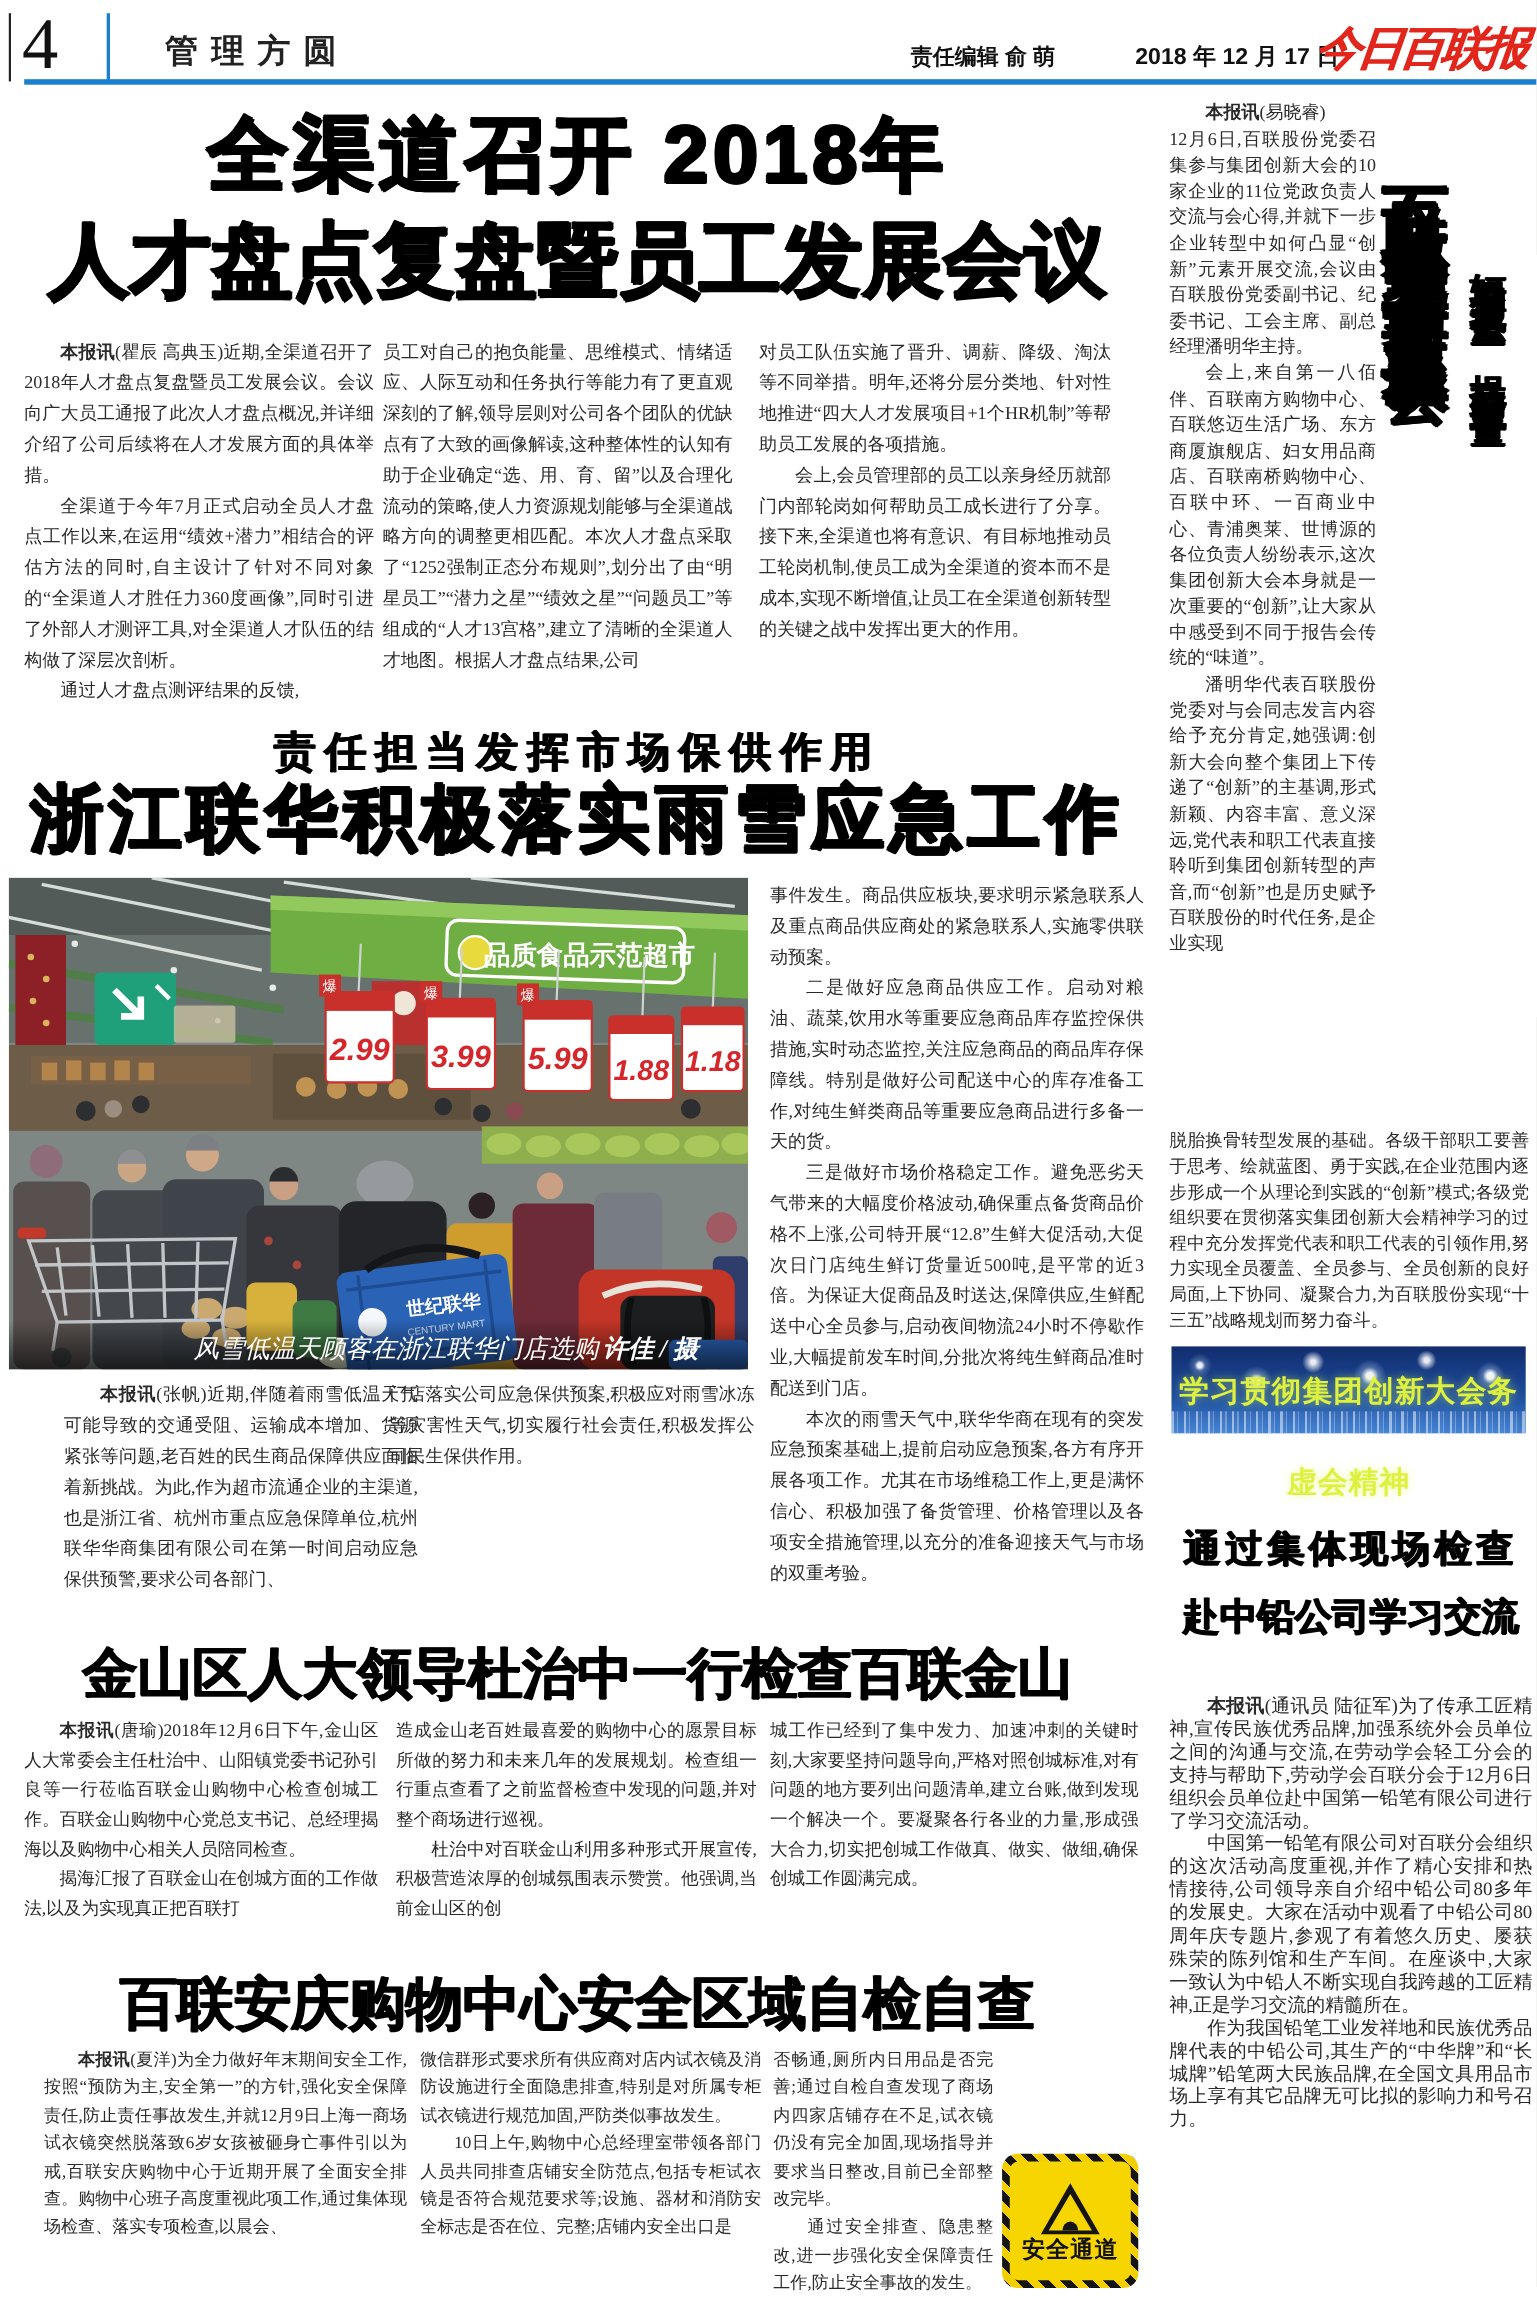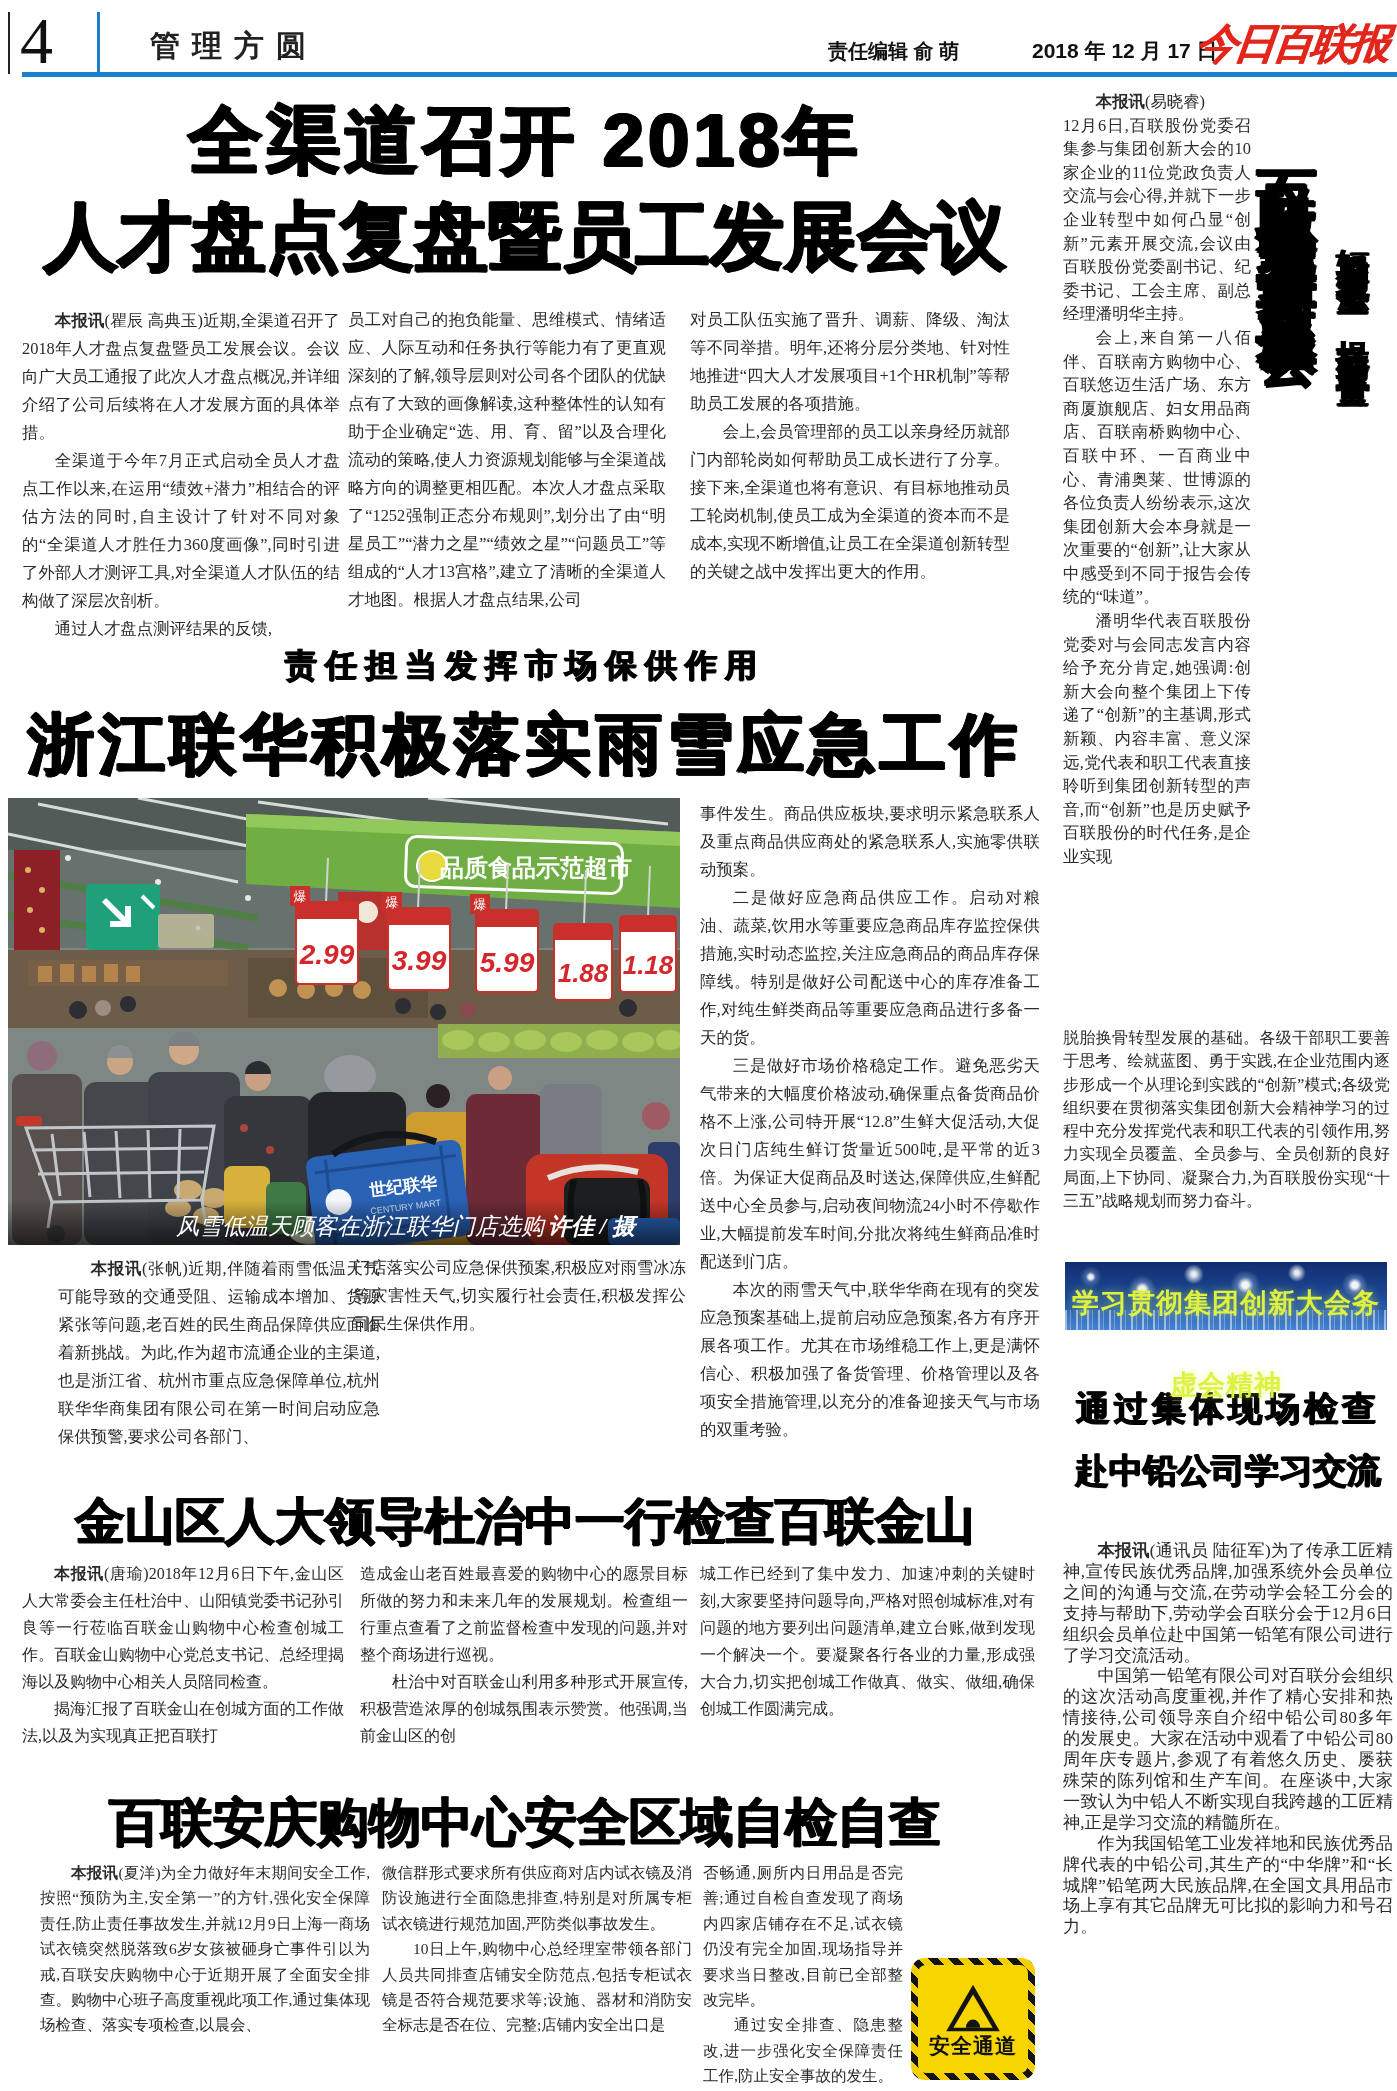--- a/index.html
+++ b/index.html
@@ -90,21 +90,21 @@
     <p>通过人才盘点测评结果的反馈,</p>
   </div>
   <div class="abs body-text t16-28" style="left:348px;top:306px;width:318px;height:362px;">
     <p class="cont">员工对自己的抱负能量、思维模式、情绪适应、人际互动和任务执行等能力有了更直观深刻的了解,领导层则对公司各个团队的优缺点有了大致的画像解读,这种整体性的认知有助于企业确定“选、用、育、留”以及合理化流动的策略,使人力资源规划能够与全渠道战略方向的调整更相匹配。本次人才盘点采取了“1252强制正态分布规则”,划分出了由“明星员工”“潜力之星”“绩效之星”“问题员工”等组成的“人才13宫格”,建立了清晰的全渠道人才地图。根据人才盘点结果,公司</p>
   </div>
   <div class="abs body-text t16-28" style="left:690px;top:306px;width:320px;height:362px;">
     <p class="cont">对员工队伍实施了晋升、调薪、降级、淘汰等不同举措。明年,还将分层分类地、针对性地推进“四大人才发展项目+1个HR机制”等帮助员工发展的各项措施。</p>
     <p>会上,会员管理部的员工以亲身经历就部门内部轮岗如何帮助员工成长进行了分享。接下来,全渠道也将有意识、有目标地推动员工轮岗机制,使员工成为全渠道的资本而不是成本,实现不断增值,让员工在全渠道创新转型的关键之战中发挥出更大的作用。</p>
   </div>
 
-  <div class="abs hl-sans fat-mid" style="left:10px;top:648px;width:1030px;font-size:32px;letter-spacing:8px;font-weight:800;">责任担当发挥市场保供作用</div>
+  <div class="abs hl-sans fat-mid" style="left:10px;top:664px;width:1030px;font-size:38px;letter-spacing:8px;font-weight:800;">责任担当发挥市场保供作用</div>
   <div class="abs hl-sans fat" style="left:10px;top:708px;width:1030px;font-size:66px;letter-spacing:5px;">浙江联华积极落实雨雪应急工作</div>
 
   <div class="abs" style="left:8px;top:798px;width:672px;height:447px;">
     <svg viewBox="0 0 672 447" width="672" height="447">
       <defs>
         <linearGradient id="capg" x1="0" x2="0" y1="0" y2="1">
           <stop offset="0" stop-color="#000" stop-opacity="0"></stop>
           <stop offset="1" stop-color="#000" stop-opacity="0.62"></stop>
         </linearGradient>
       </defs>
@@ -367,21 +367,21 @@
     <p>潘明华代表百联股份党委对与会同志发言内容给予充分肯定,她强调:创新大会向整个集团上下传递了“创新”的主基调,形式新颖、内容丰富、意义深远,党代表和职工代表直接聆听到集团创新转型的声音,而“创新”也是历史赋予百联股份的时代任务,是企业实现</p>
   </div>
   <div class="abs vert v-big fat" style="left:1246px;top:124px;height:890px;">百联股份党委召开专题座谈会</div>
   <div class="abs vert v-sub fat-mid" style="left:1330px;top:222px;height:710px;">
     <span>辐射创新『热量』</span><span class="vsp"></span><span>提高转型『音量』</span>
   </div>
   <div class="abs body-text t16-233" style="left:1063px;top:1026px;width:327px;height:236px;">
     <p class="cont">脱胎换骨转型发展的基础。各级干部职工要善于思考、绘就蓝图、勇于实践,在企业范围内逐步形成一个从理论到实践的“创新”模式;各级党组织要在贯彻落实集团创新大会精神学习的过程中充分发挥党代表和职工代表的引领作用,努力实现全员覆盖、全员参与、全员创新的良好局面,上下协同、凝聚合力,为百联股份实现“十三五”战略规划而努力奋斗。</p>
   </div>
 
-  <div class="abs banner" style="left:1065px;top:1262px;width:322px;height:68px;">
+  <div class="abs banner" style="left:1065px;top:1224px;width:322px;height:79px;">
     <div class="banner-text">学习贯彻集团创新大会务虚会精神</div>
   </div>
 
   <div class="abs hl-serif fat-mid" style="left:1063px;top:1390px;width:330px;font-size:34px;letter-spacing:4px;">通过集体现场检查</div>
   <div class="abs hl-serif fat-mid" style="left:1063px;top:1452px;width:330px;font-size:34px;">赴中铅公司学习交流</div>
   <div class="abs body-text t17-208" style="left:1063px;top:1540px;width:330px;height:548px;">
     <p><b class="lead-bold">本报讯</b><span>(通讯员 陆征军)</span><span>为了传承工匠精神,宣传民族优秀品牌,加强系统外会员单位之间的沟通与交流,在劳动学会轻工分会的支持与帮助下,劳动学会百联分会于12月6日组织会员单位赴中国第一铅笔有限公司进行了学习交流活动。</span></p>
     <p>中国第一铅笔有限公司对百联分会组织的这次活动高度重视,并作了精心安排和热情接待,公司领导亲自介绍中铅公司80多年的发展史。大家在活动中观看了中铅公司80周年庆专题片,参观了有着悠久历史、屡获殊荣的陈列馆和生产车间。在座谈中,大家一致认为中铅人不断实现自我跨越的工匠精神,正是学习交流的精髓所在。</p>
     <p>作为我国铅笔工业发祥地和民族优秀品牌代表的中铅公司,其生产的“中华牌”和“长城牌”铅笔两大民族品牌,在全国文具用品市场上享有其它品牌无可比拟的影响力和号召力。</p>
   </div>

